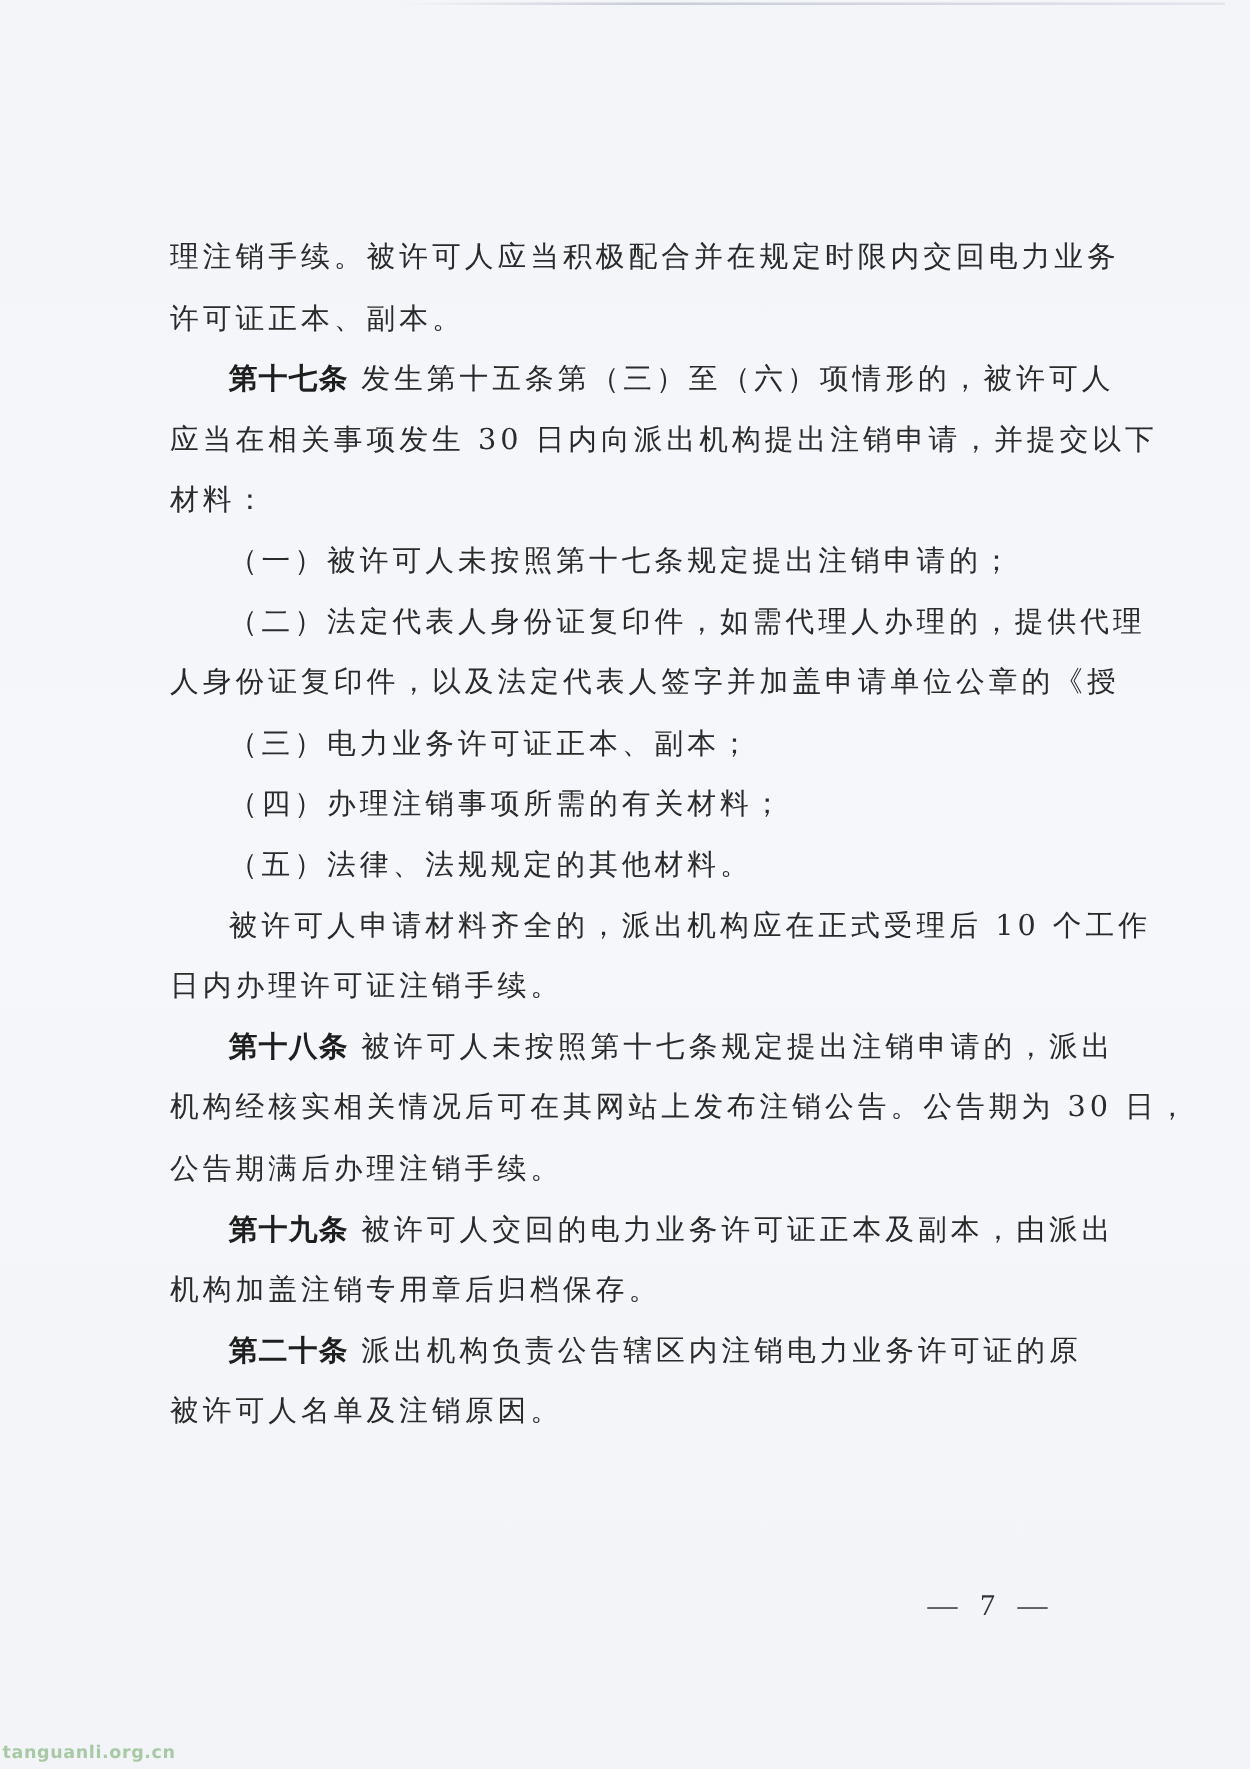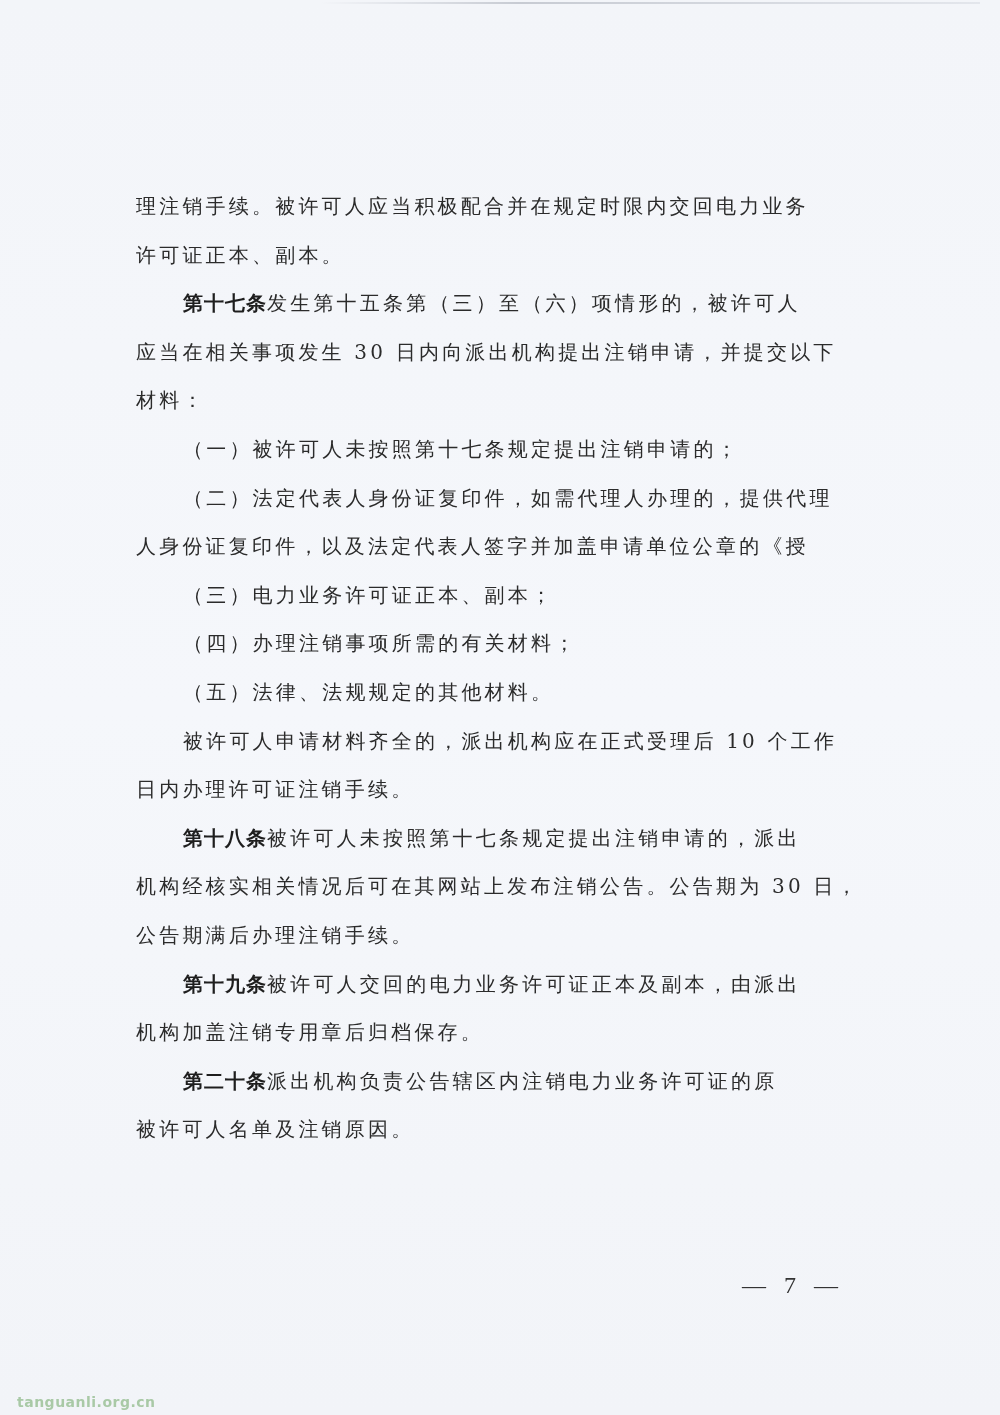--- a/index.html
+++ b/index.html
@@ -30,51 +30,51 @@
   }
   .body-text {
     position: absolute;
     left: 136px;
     top: 182px;
     width: 740px;
   }
   .line {
     height: 48.6px;
     line-height: 48.6px;
-    font-size: 20px;
+    font-size: 23px;
     letter-spacing: 3.2px;
     white-space: nowrap;
     color: #2b2b2b;
   }
   .indent { padding-left: 47px; }
   .article-no {
     font-family: "DejaVu Sans", "Liberation Sans", sans-serif;
     font-weight: bold;
     letter-spacing: 1px;
+    margin-right: 10px;
     color: #1e1e1e;
   }
   .page-number {
     position: absolute;
     left: 742px;
     top: 1272px;
     font-size: 24px;
     color: #333;
     letter-spacing: 6px;
     font-family: "Liberation Serif", "DejaVu Serif", serif;
   }
   .watermark {
     position: absolute;
     left: 2px;
     top: 1394px;
     font-family: "DejaVu Sans", "Liberation Sans", sans-serif;
     font-weight: bold;
     font-size: 14px;
     letter-spacing: 0.5px;
     color: #a9c9a6;
-    margin-left: 15px;
   }
 </style>
 </head>
 <body>
 
 <div class="page">
   <div class="top-edge"></div>
 
   <div class="body-text">
     <div class="line"><span>理注销手续。被许可人应当积极配合并在规定时限内交回电力业务</span></div>

